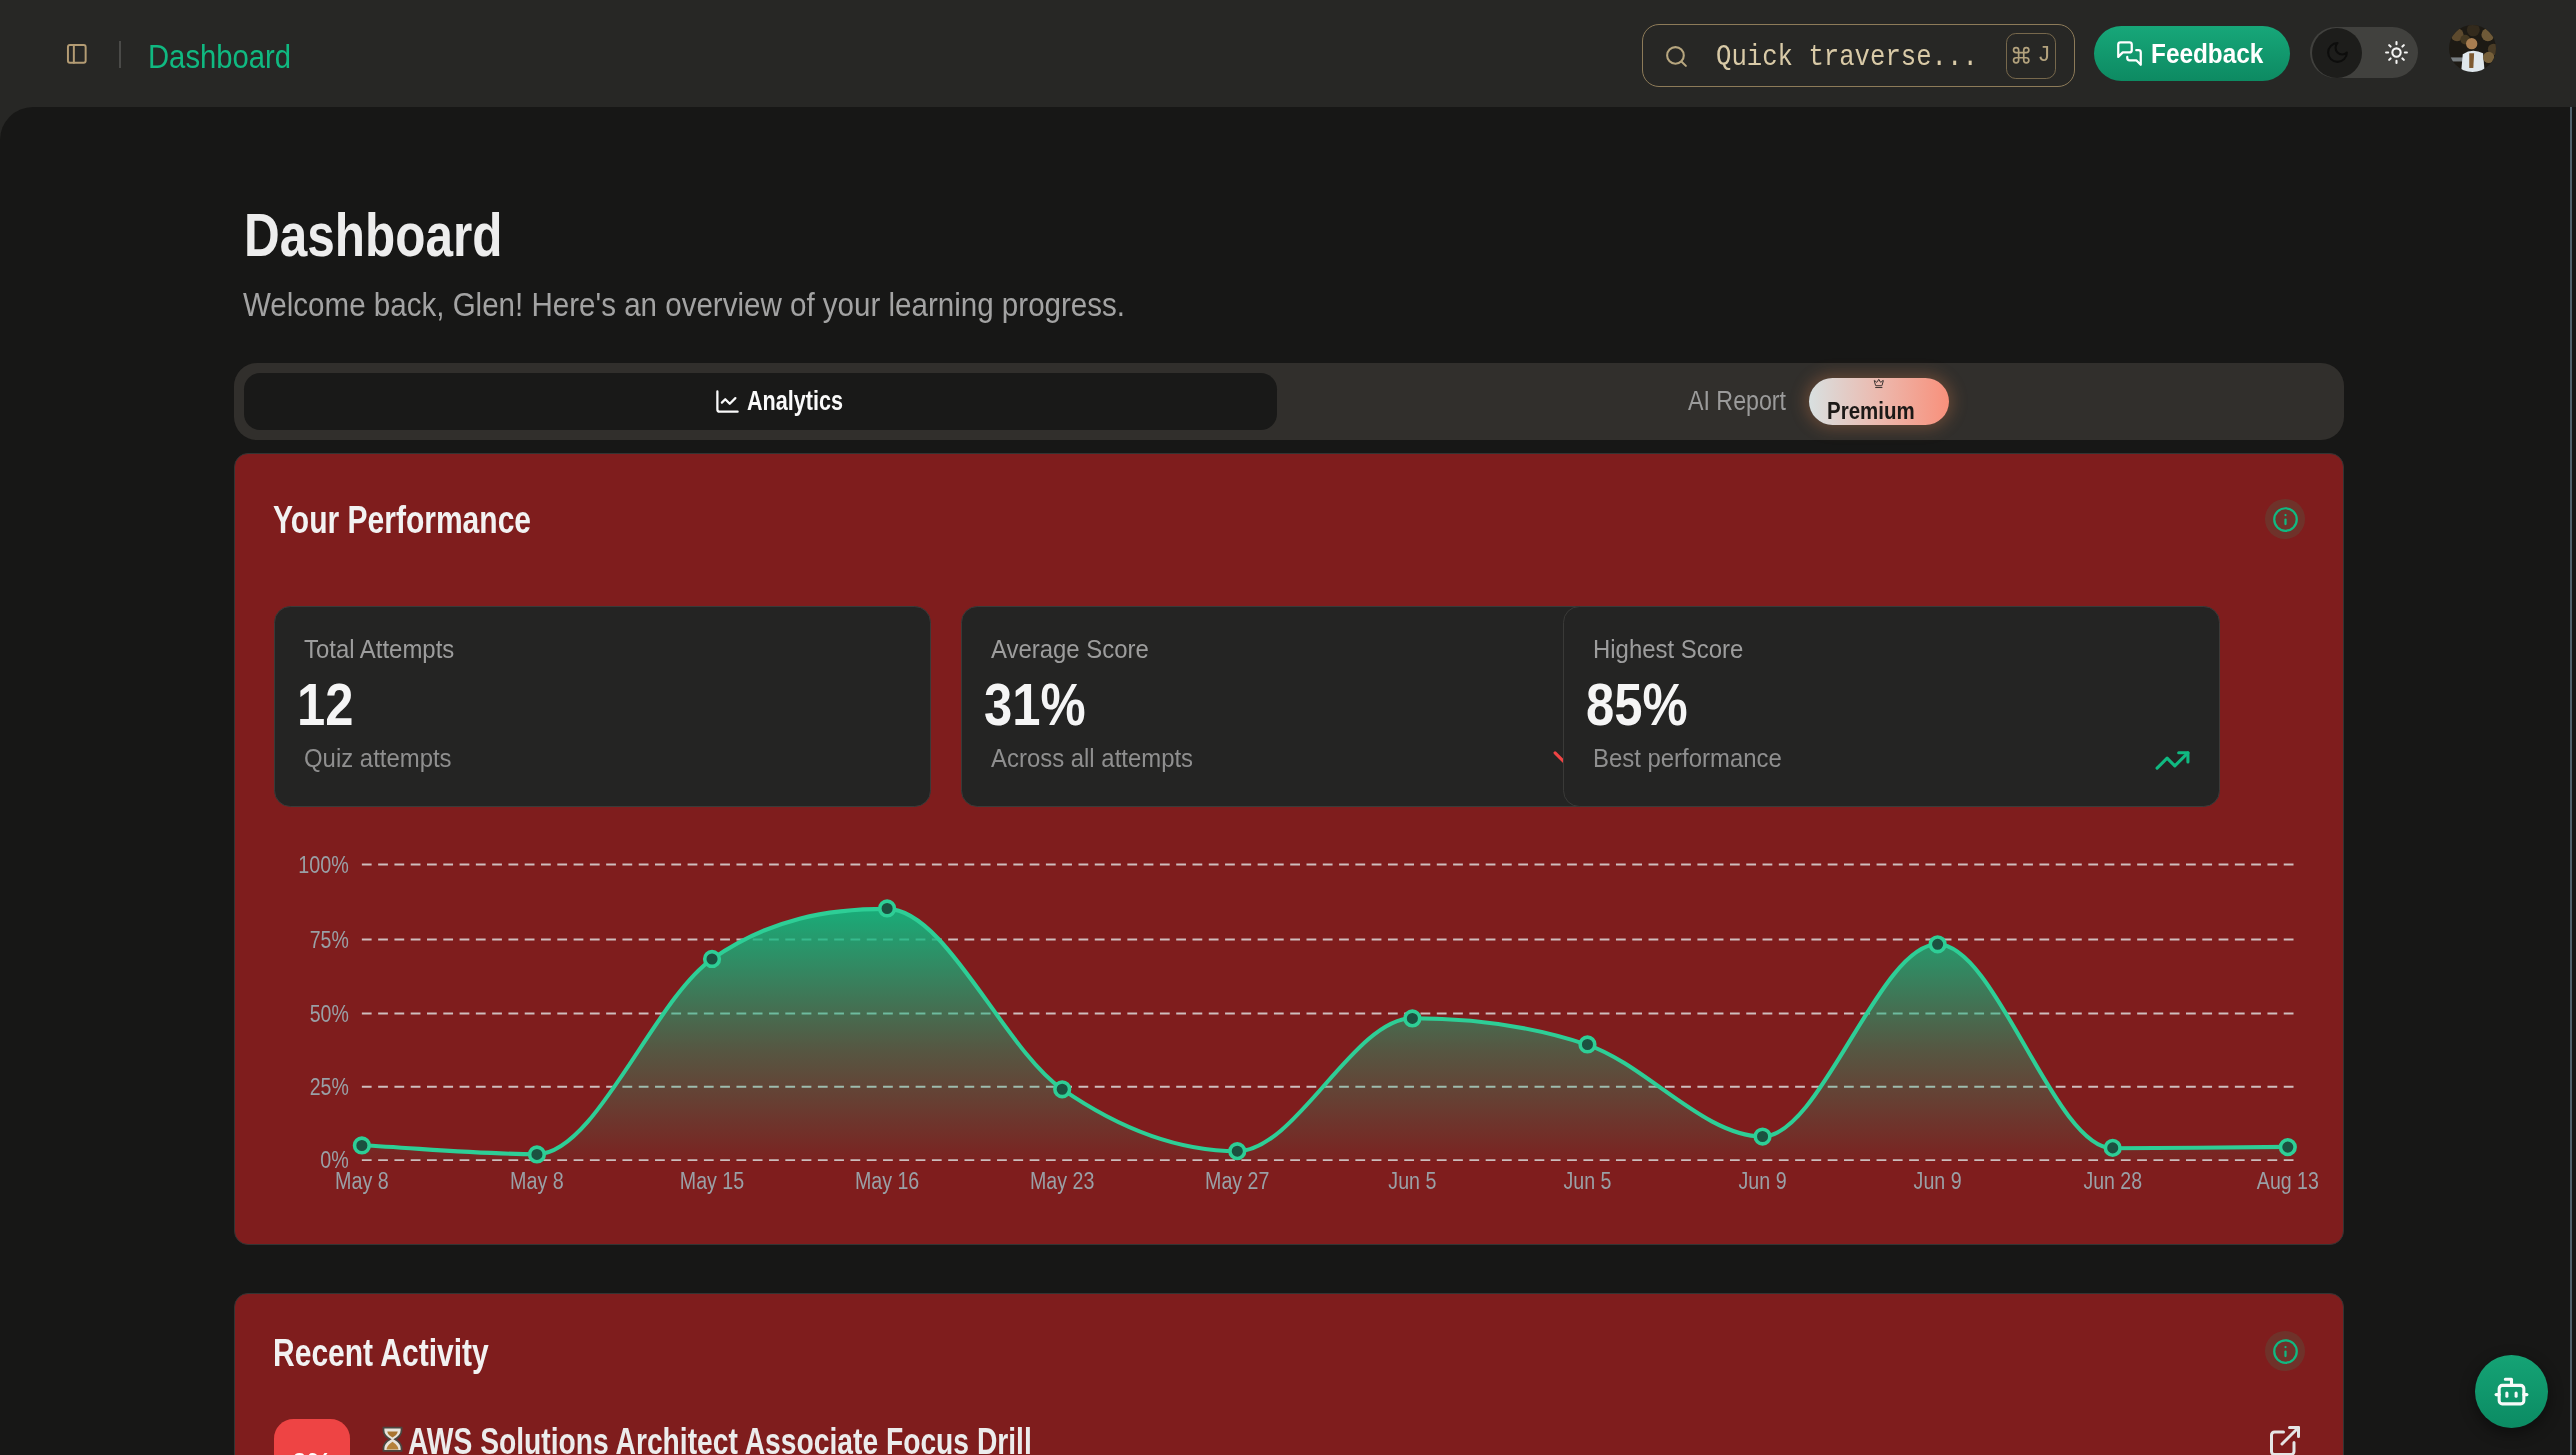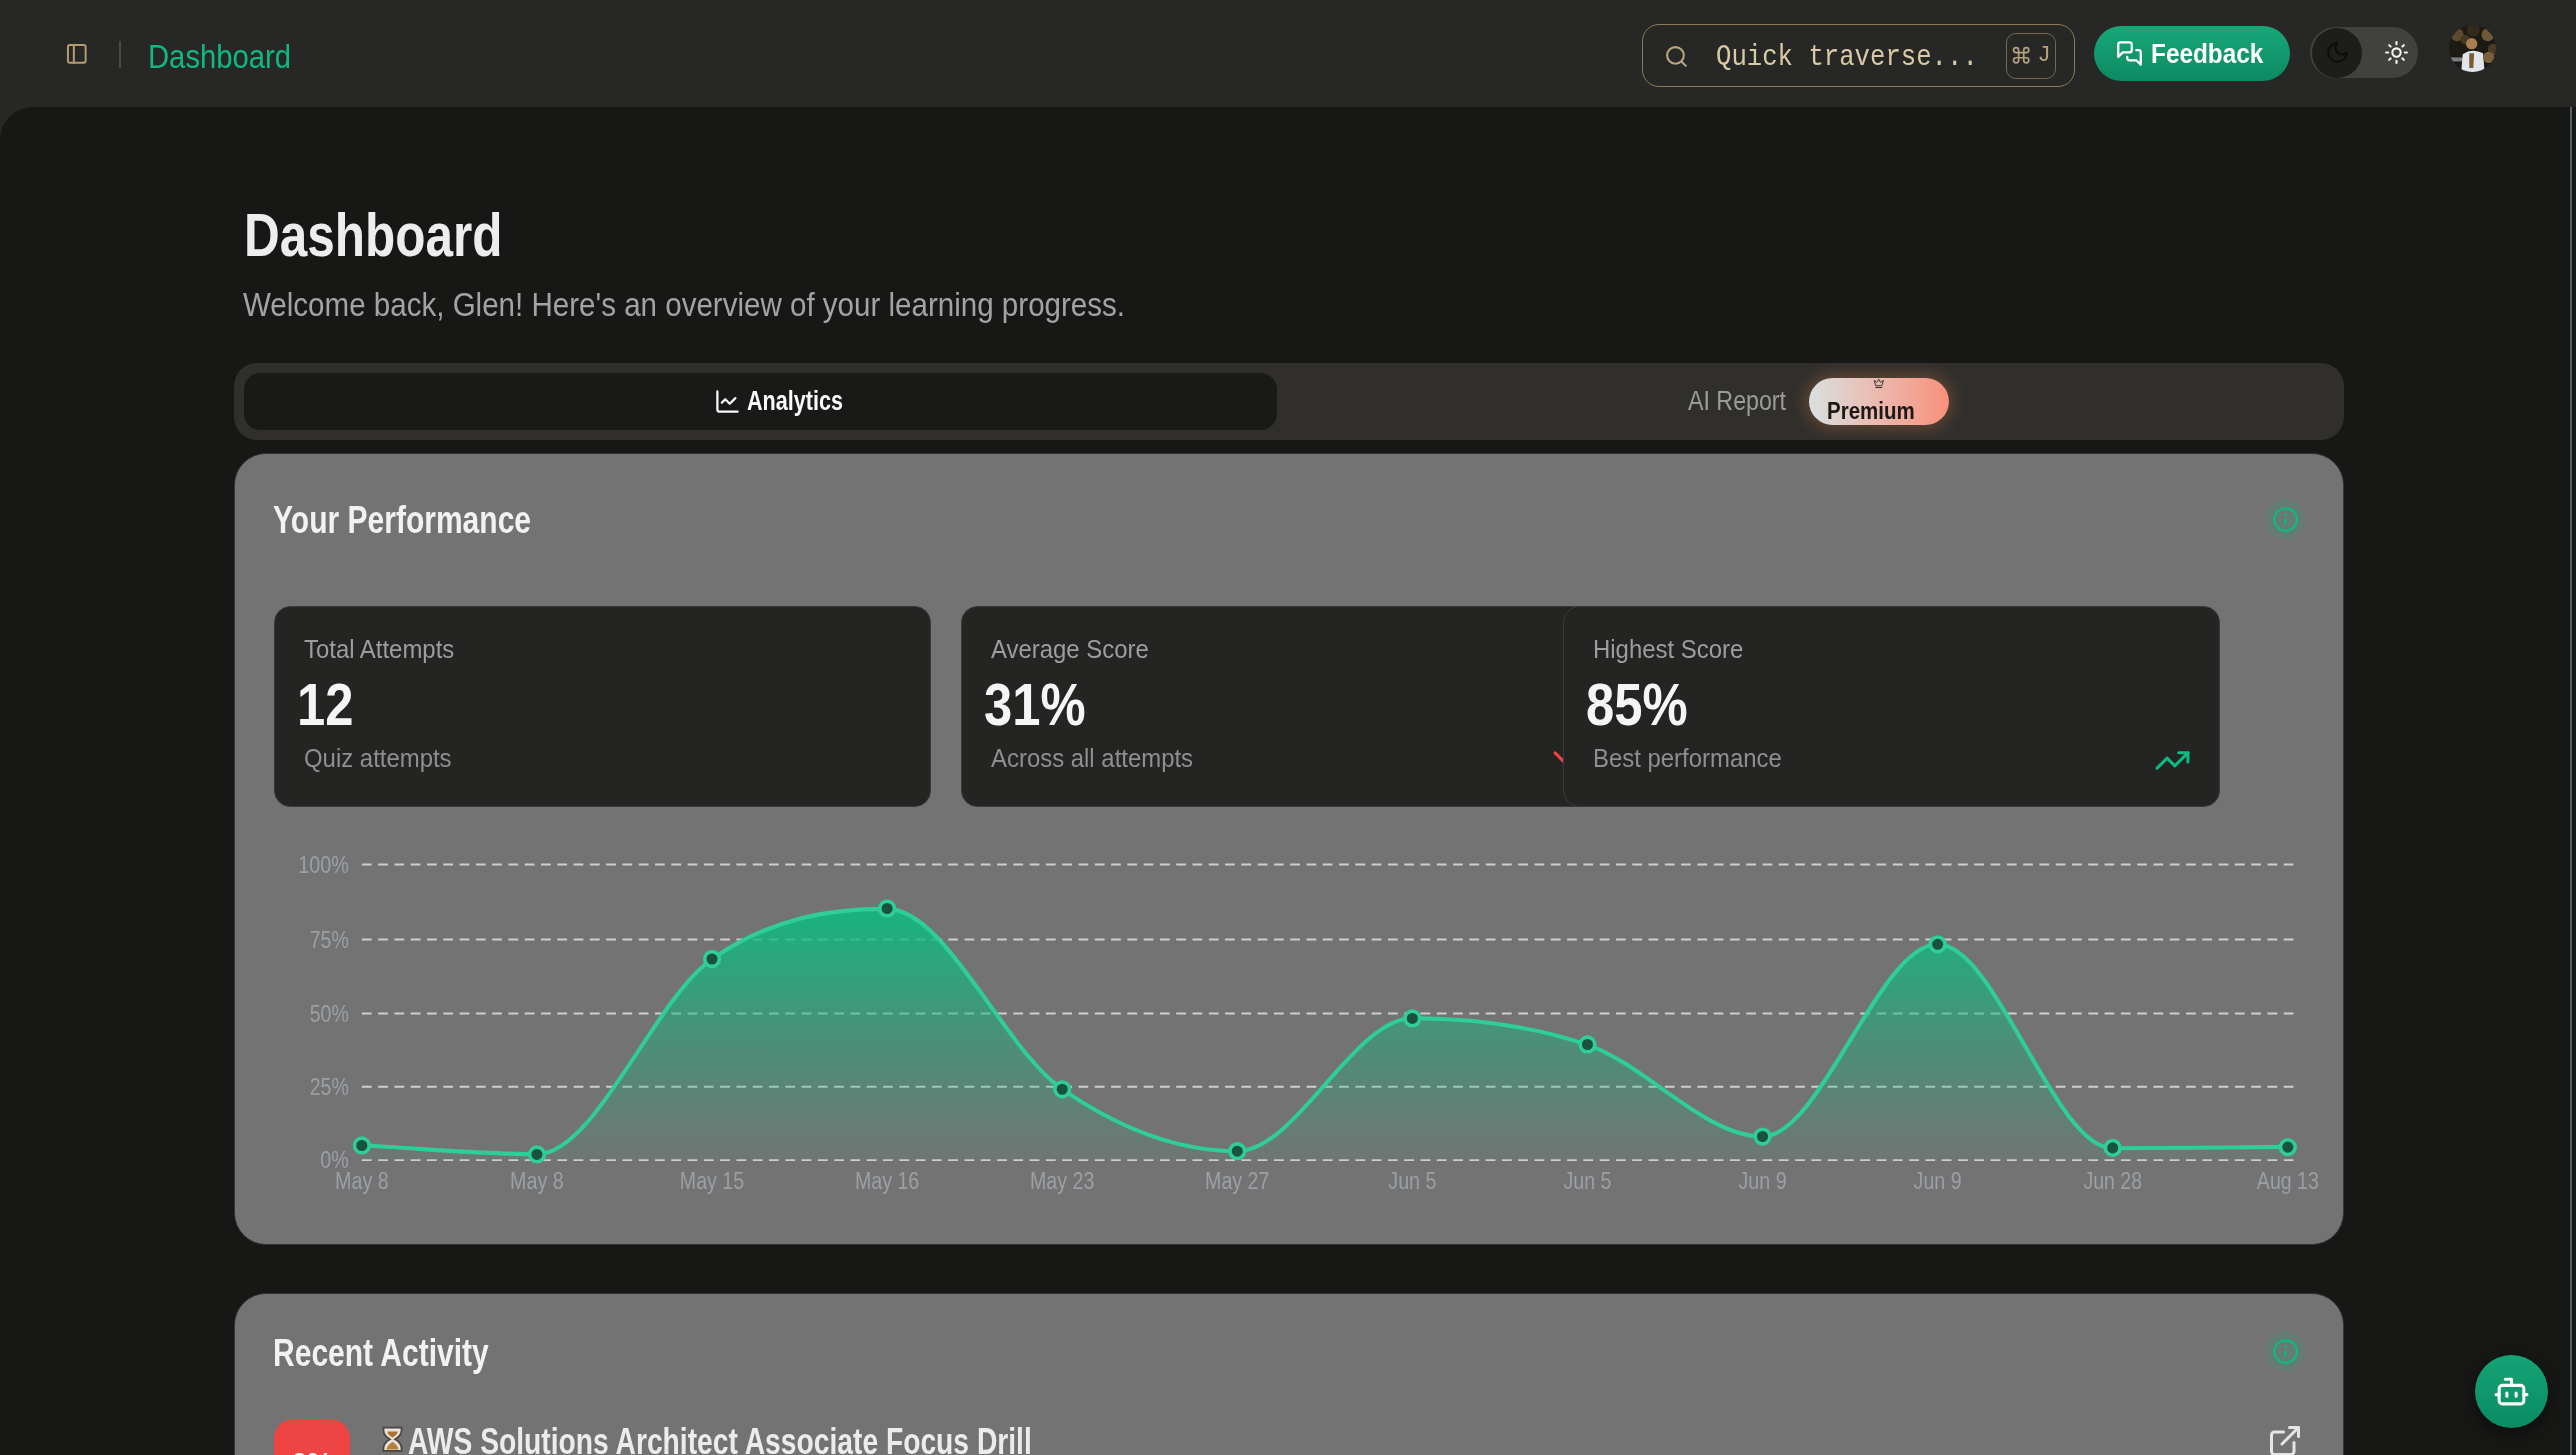--- a/index.html
+++ b/index.html
@@ -29,21 +29,21 @@
 #welcome { position:absolute; left:243px; top:287px; font-size:34px; line-height:34px; color:#a3a3a3; transform:scaleX(0.869); transform-origin:0 0; white-space:nowrap; }
 
 #tabs { position:absolute; left:234px; top:363px; width:2110px; height:77px; background:#312f2c; border-radius:23px; }
 #tab-active { position:absolute; left:9.8px; top:9.8px; width:1033px; height:57px; background:#191918; border-radius:16.3px; display:flex; align-items:center; justify-content:center; gap:6.5px; padding-left:60px; }
 #tab-active span { color:#fafafa; font-size:27px; font-weight:600; transform:scaleX(0.80); transform-origin:0 50%; display:inline-block; }
 #tab-right { position:absolute; left:1043px; top:0; width:1067px; height:77px; display:flex; align-items:center; justify-content:center; gap:23px; }
 #tab-right .air { color:#9b9b9b; font-size:27px; font-weight:500; transform:scaleX(0.86); transform-origin:100% 50%; display:inline-block; }
 #prem { width:140px; height:47px; border-radius:23.6px; background:linear-gradient(90deg,#d8e0e0 0%,#ecb9ae 50%,#f8907b 100%); display:flex; align-items:center; justify-content:center; gap:8.1px; box-shadow:0 0 14.7px 4.1px rgba(246,140,80,0.25);flex-direction:column; }
 #prem span { color:#1c1917; font-size:24.4px; font-weight:600; transform:scaleX(0.84); transform-origin:0 50%; display:inline-block; }
 
-.card { position:absolute; left:234px; width:2110px; background:#737373; border:1.6px solid #343433; border-radius:32px; }
+.card { position:absolute; left:234px; width:2110px; background:#7f1d1d; border:1.6px solid #343433; border-radius:14px; }
 #perf { top:453px; height:792px; }
 .ctitle { position:absolute; left:38px; font-size:38px; line-height:38px; font-weight:700; color:#f2f2f2; transform:scaleX(0.79); transform-origin:0 0; white-space:nowrap; }
 .infobtn { position:absolute; left:2030px; width:40px; height:40px; border-radius:50%; background:rgba(16,185,129,0.14); display:flex; align-items:center; justify-content:center; }
 .scard { position:absolute; top:128px; width:657px; height:201px; border:1.6px solid #3a3a38; border-radius:16.3px; background:#242423;margin-top:24px; }
 .scard .lb { position:absolute; left:28.5px; top:28.5px; font-size:26px; line-height:26px; color:#9d9d9d; transform:scaleX(0.92); transform-origin:0 0; white-space:nowrap; }
 .scard .val { position:absolute; left:22px; top:69px; font-size:59px; line-height:59px; font-weight:700; color:#f5f5f5; transform:scaleX(0.86); transform-origin:0 0; white-space:nowrap; }
 .scard .sub { position:absolute; left:28.5px; top:138px; font-size:26px; line-height:26px; color:#8f8f8f; transform:scaleX(0.92); transform-origin:0 0; white-space:nowrap; }
 .scard .tic { position:absolute; right:28.5px; top:135px; }
 
 #recent { top:1293px; height:261px; }

